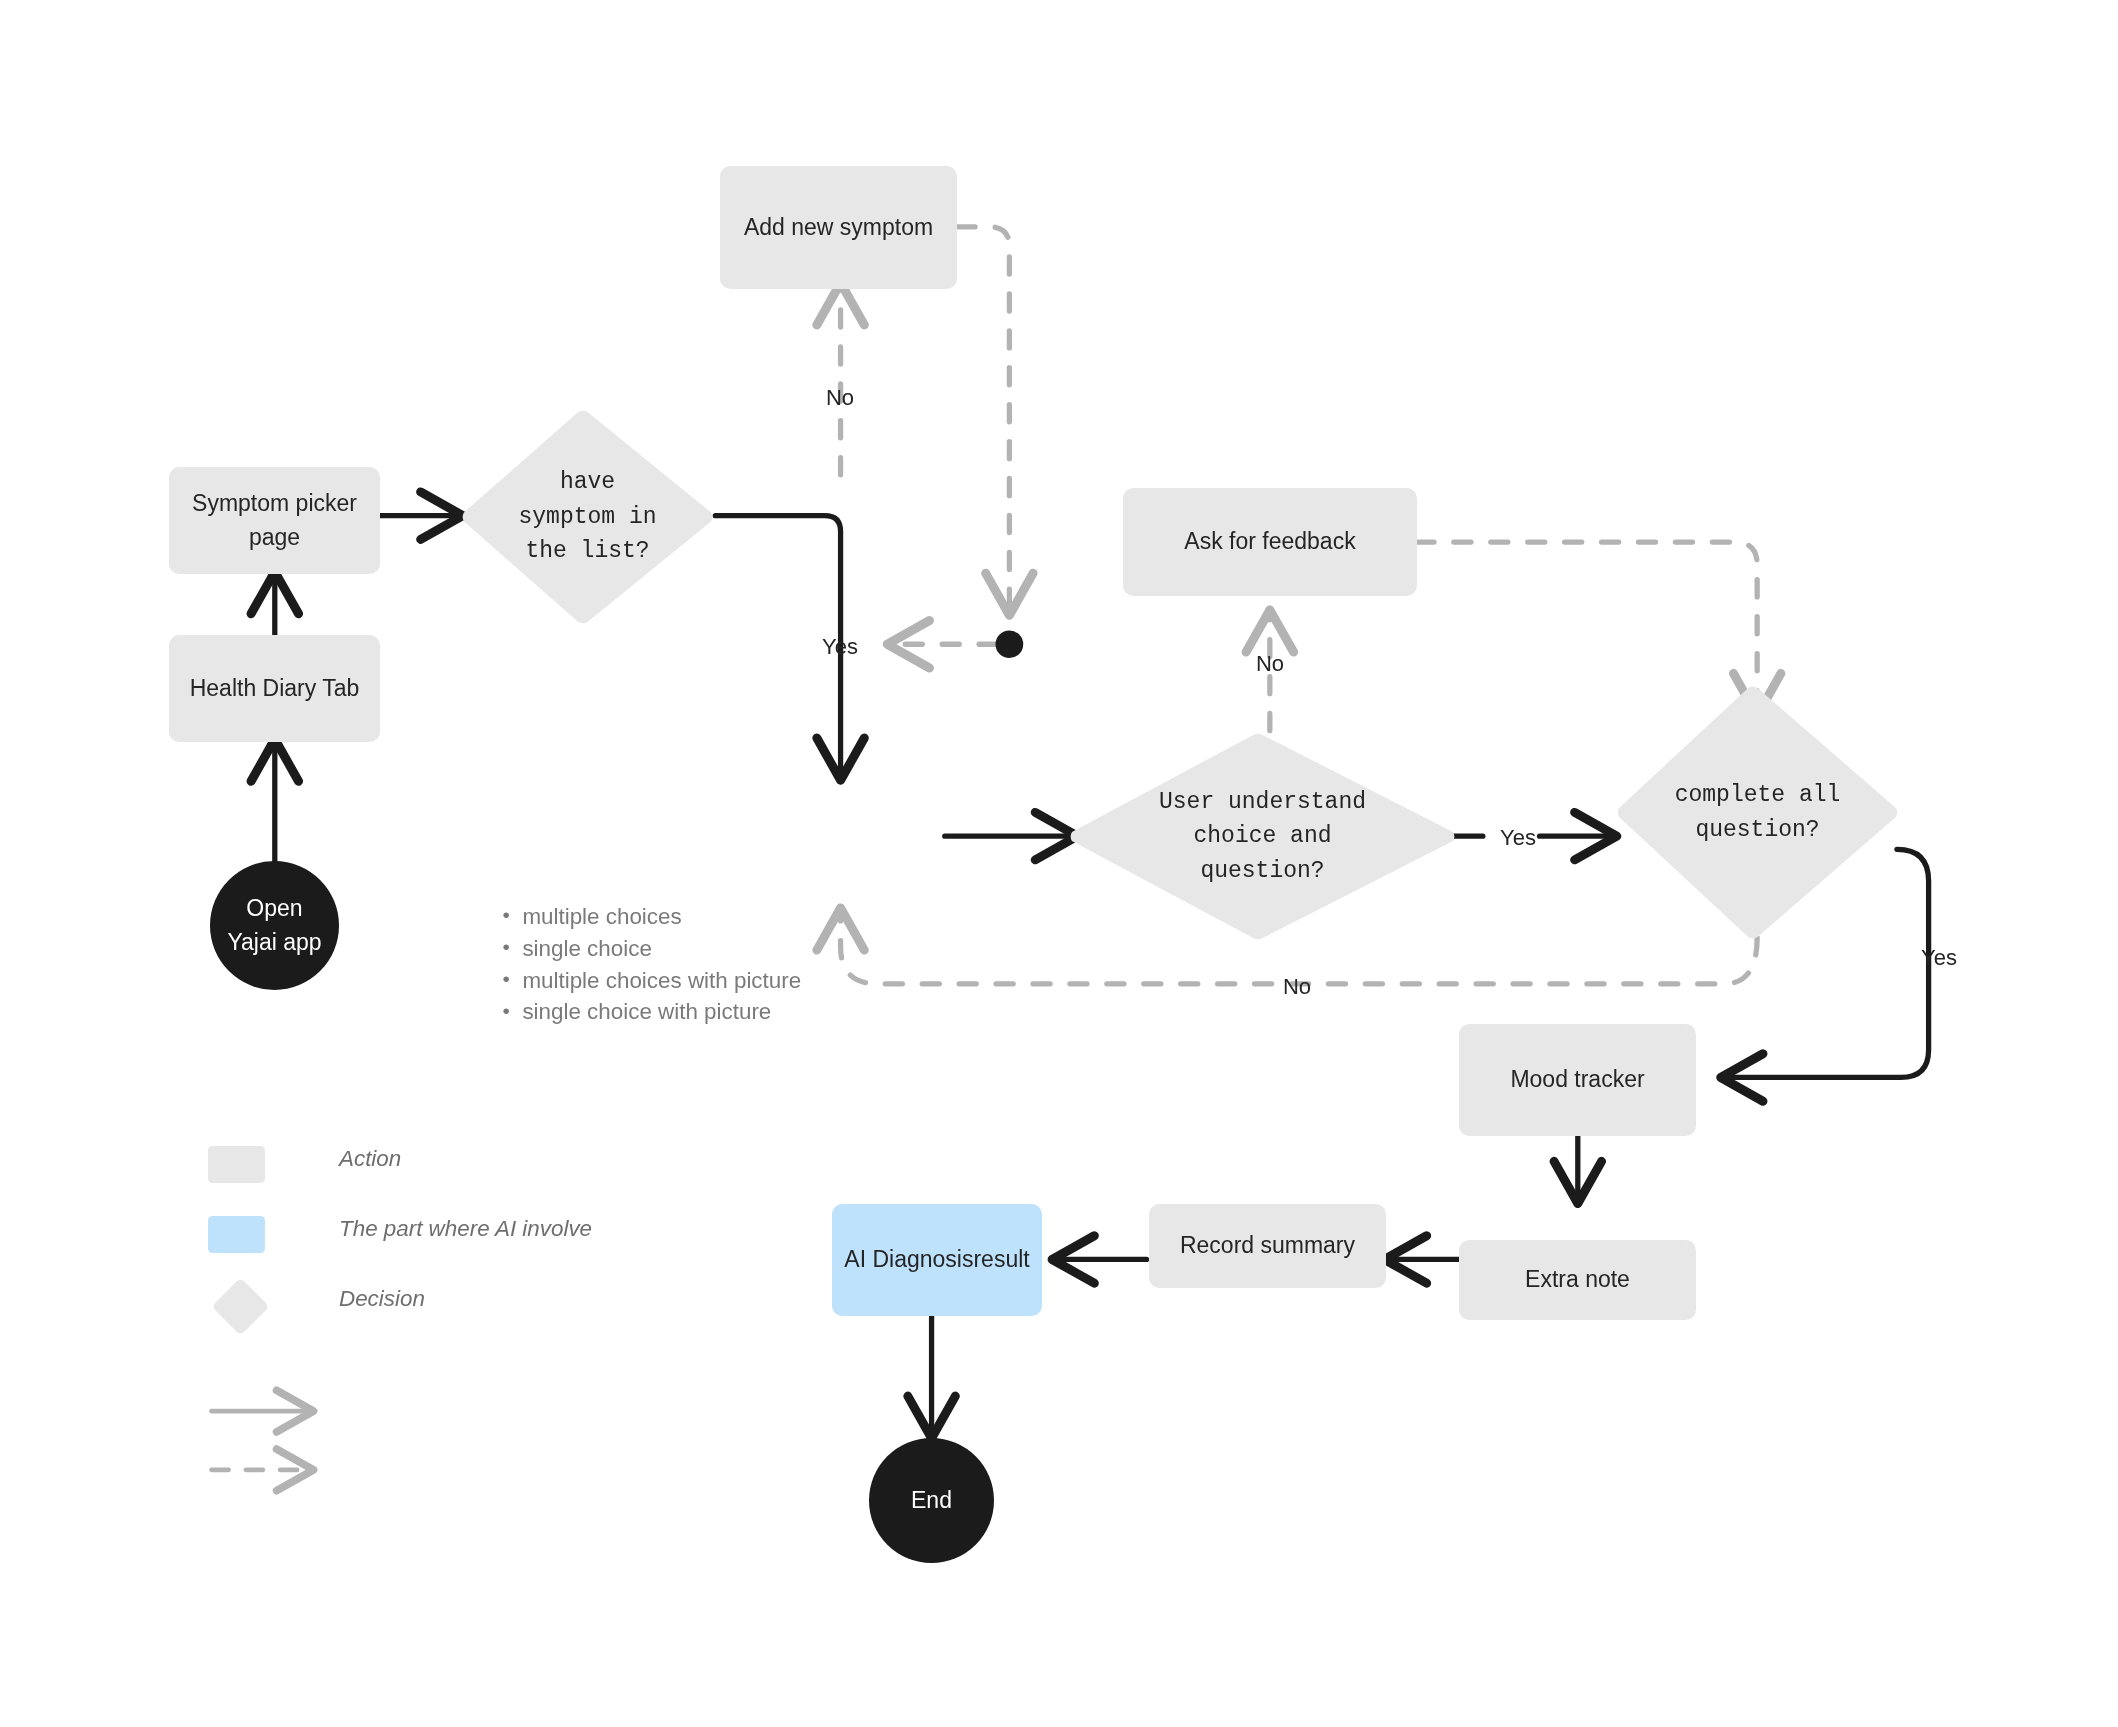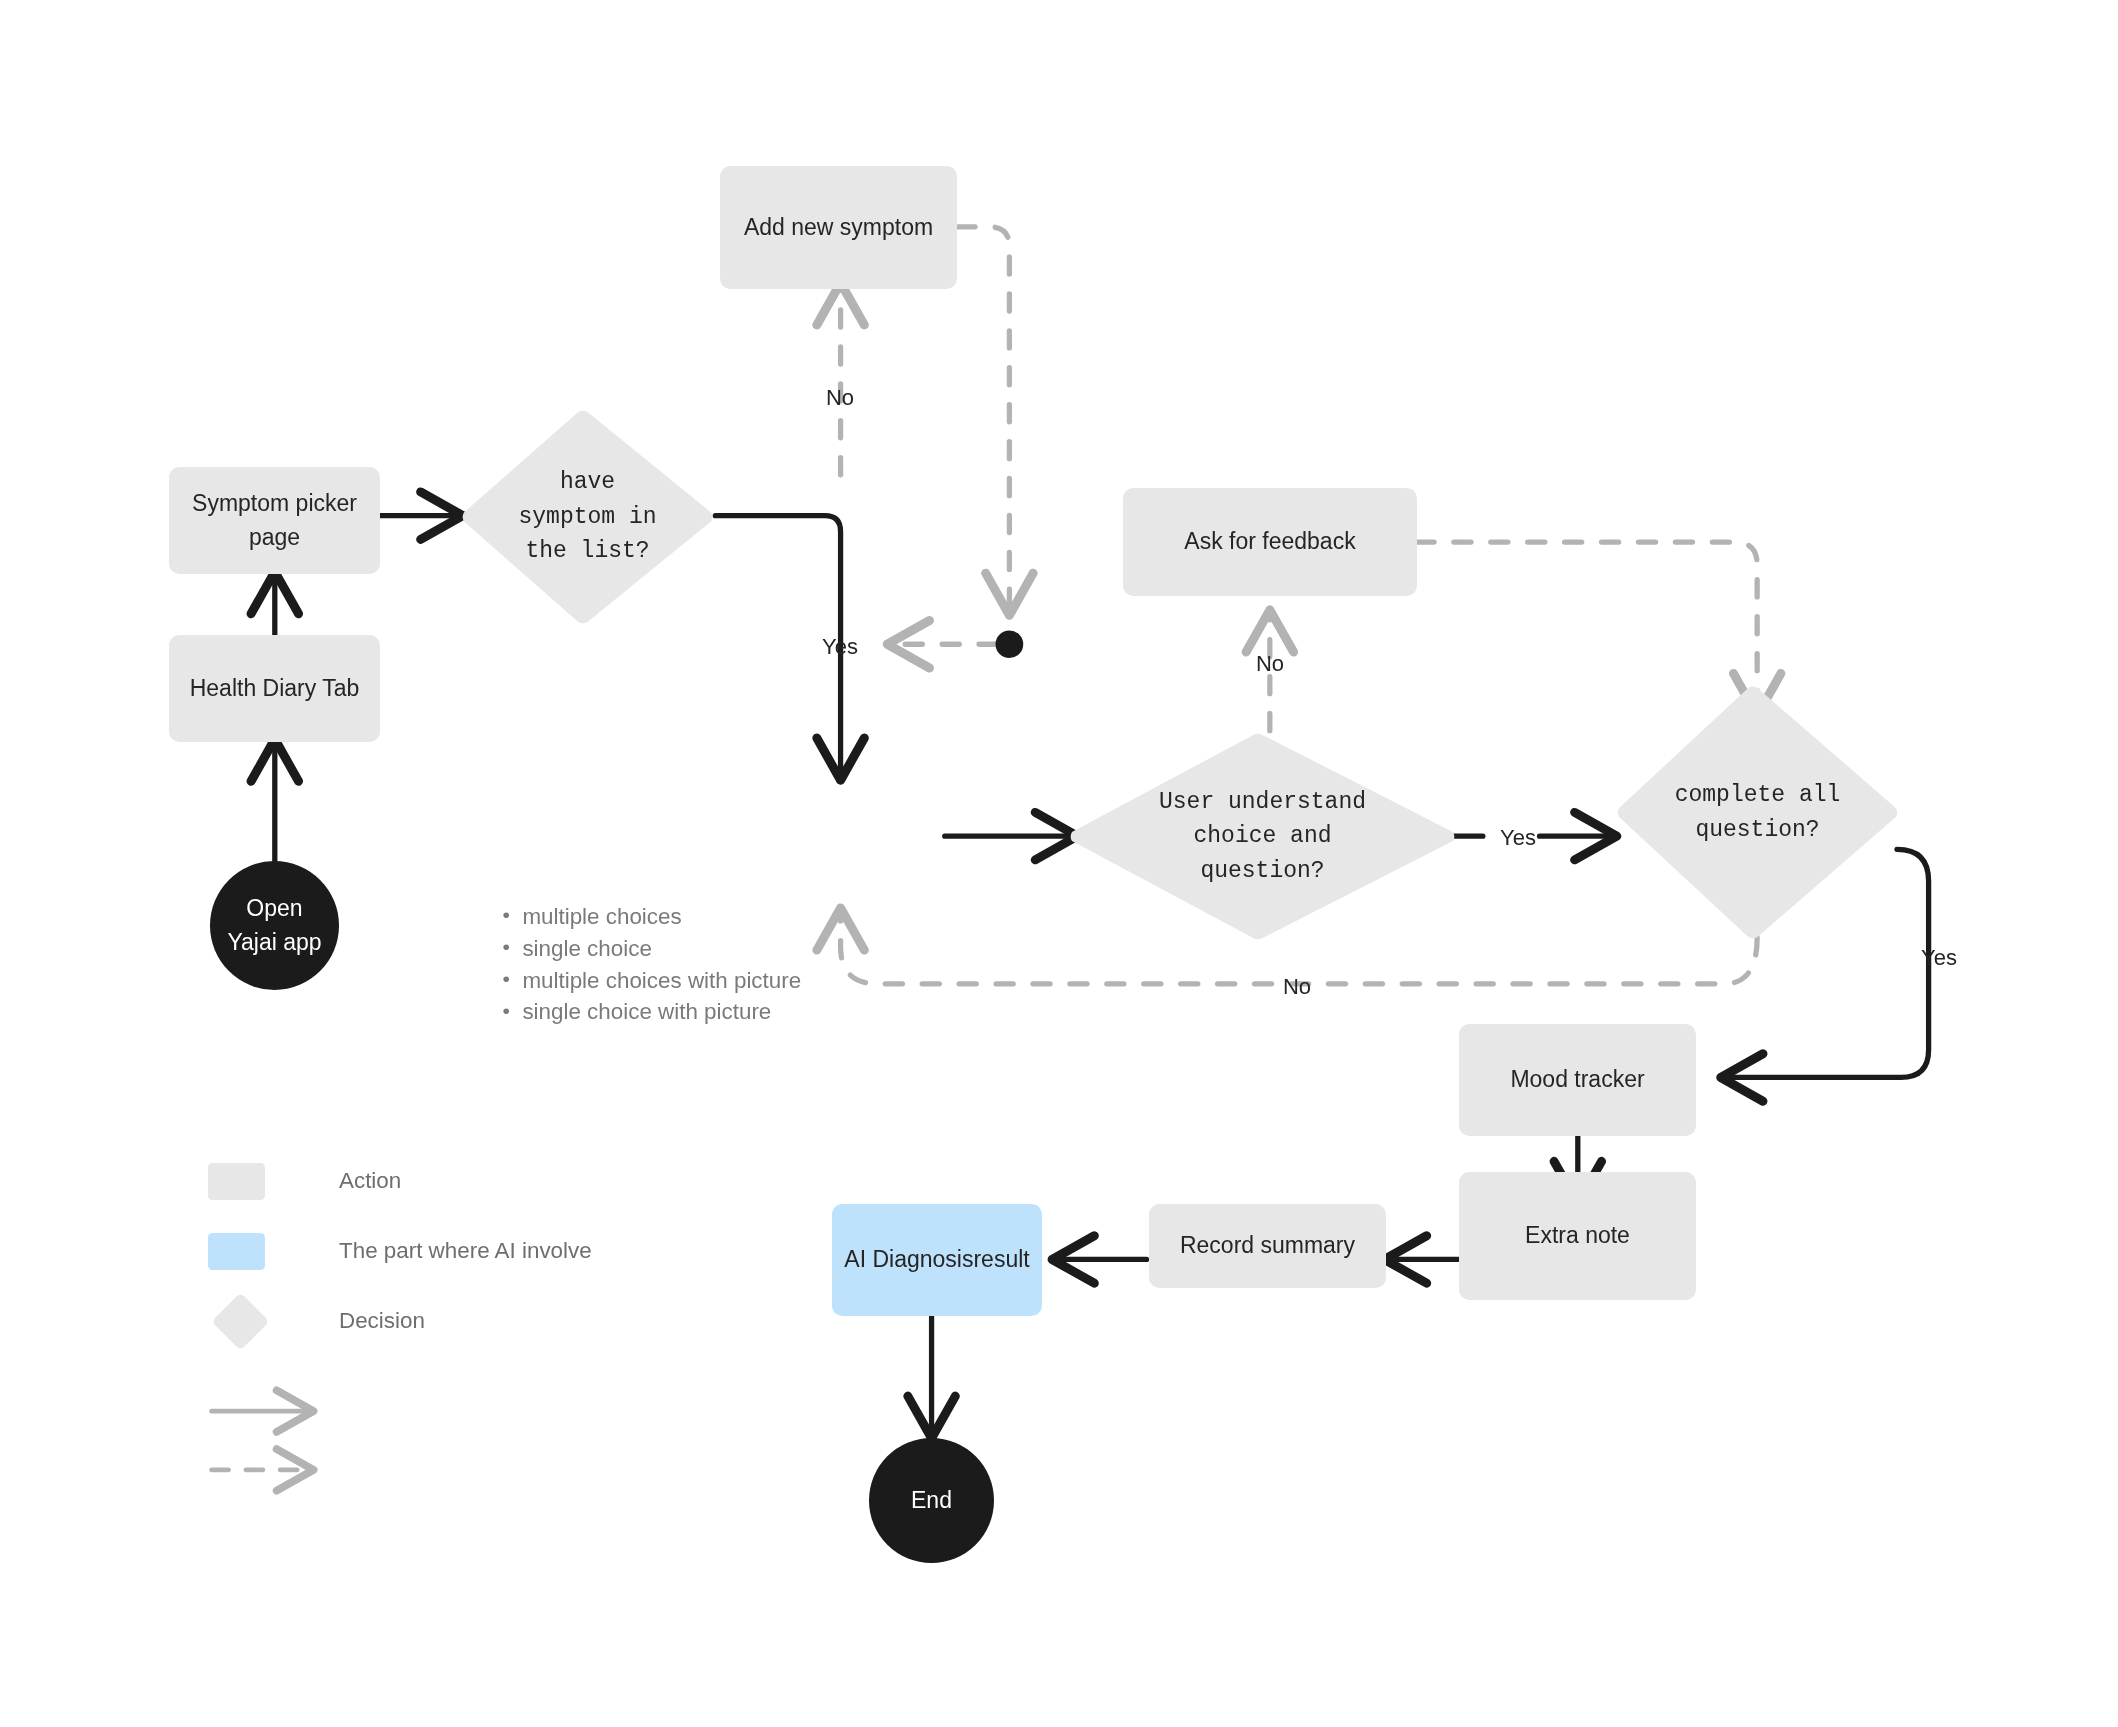--- a/index.html
+++ b/index.html
@@ -101,22 +101,22 @@
     font-size: 21px;
   }
   .legend {
     position: absolute;
     left: 208px;
     top: 1146px;
     width: 501px;
   }
   .legend-row {
     display: flex;
-    align-items: center;
     height: 70px;
+    font-style: italic;
   }
   .legend-swatch {
     width: 57px;
     height: 37px;
     border-radius: 4.6px;
     background: #e7e7e7;
     flex: 0 0 auto;
   }
   .legend-swatch.ai {
     background: #bee1fc;
@@ -259,21 +259,21 @@
         <div>complete all</div>
         <div>question?</div>
       </div>
     </div>
   </div>
 
   <div class="node box" style="left:1459px; top:1024px; width:237px; height:112px;">
     <span>Mood tracker</span>
   </div>
 
-  <div class="node box" style="left:1459px; top:1172px; width:237px; height:128px;">
+  <div class="node box" style="left:1459px; top:1240px; width:237px; height:80px;">
     <span>Extra note</span>
   </div>
 
   <div class="node box" style="left:1149px; top:1204px; width:237px; height:84px;">
     <span>Record summary</span>
   </div>
 
   <div class="node box ai" style="left:832px; top:1204px; width:210px; height:112px; flex-direction:row;">
     <span>AI Diagnosis</span>
     <span>result</span>

